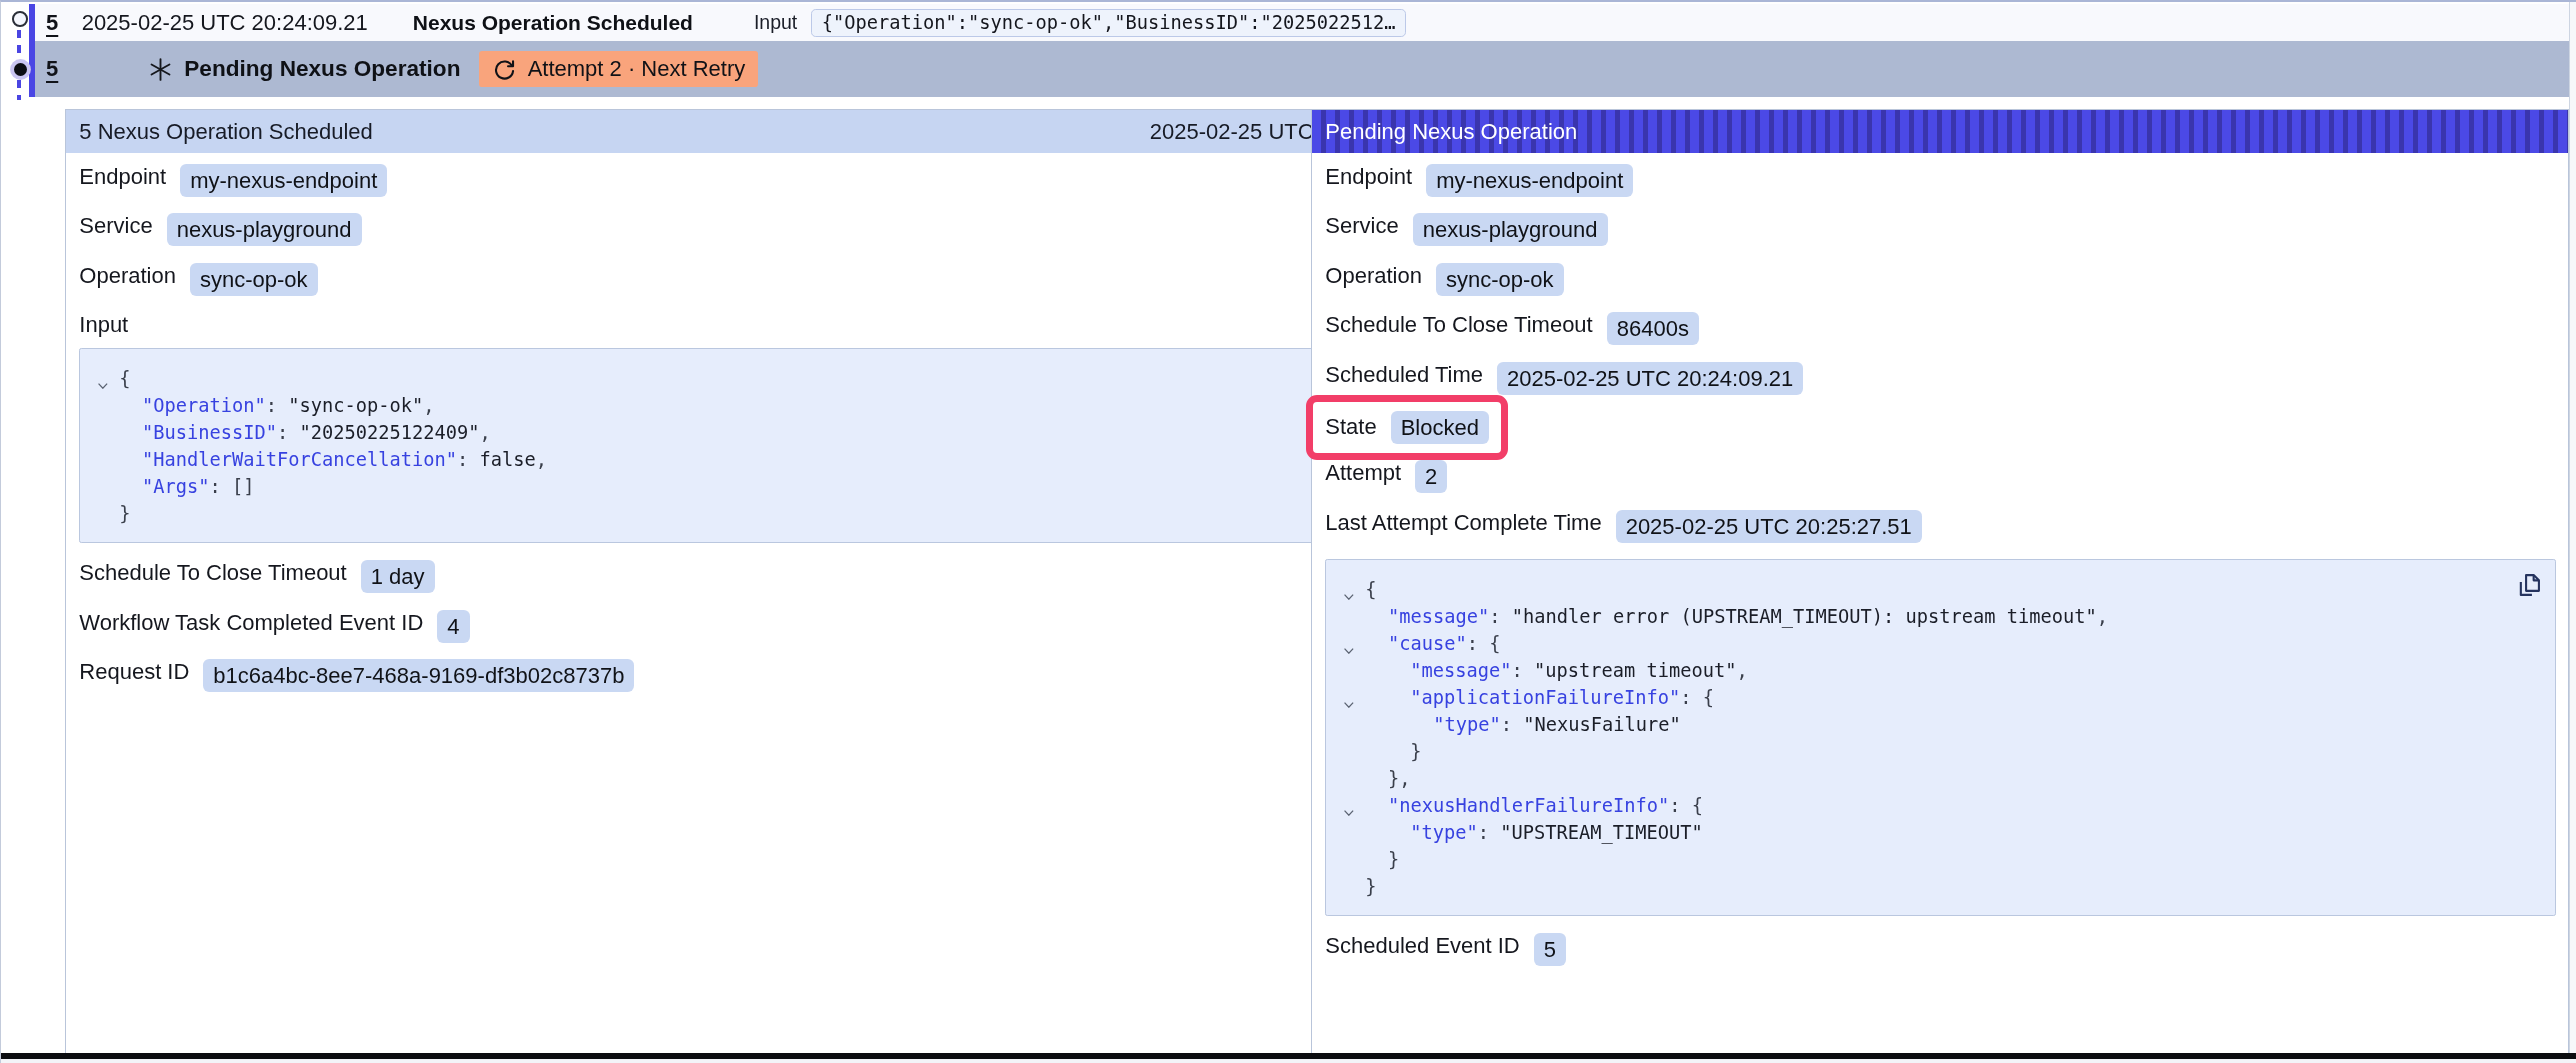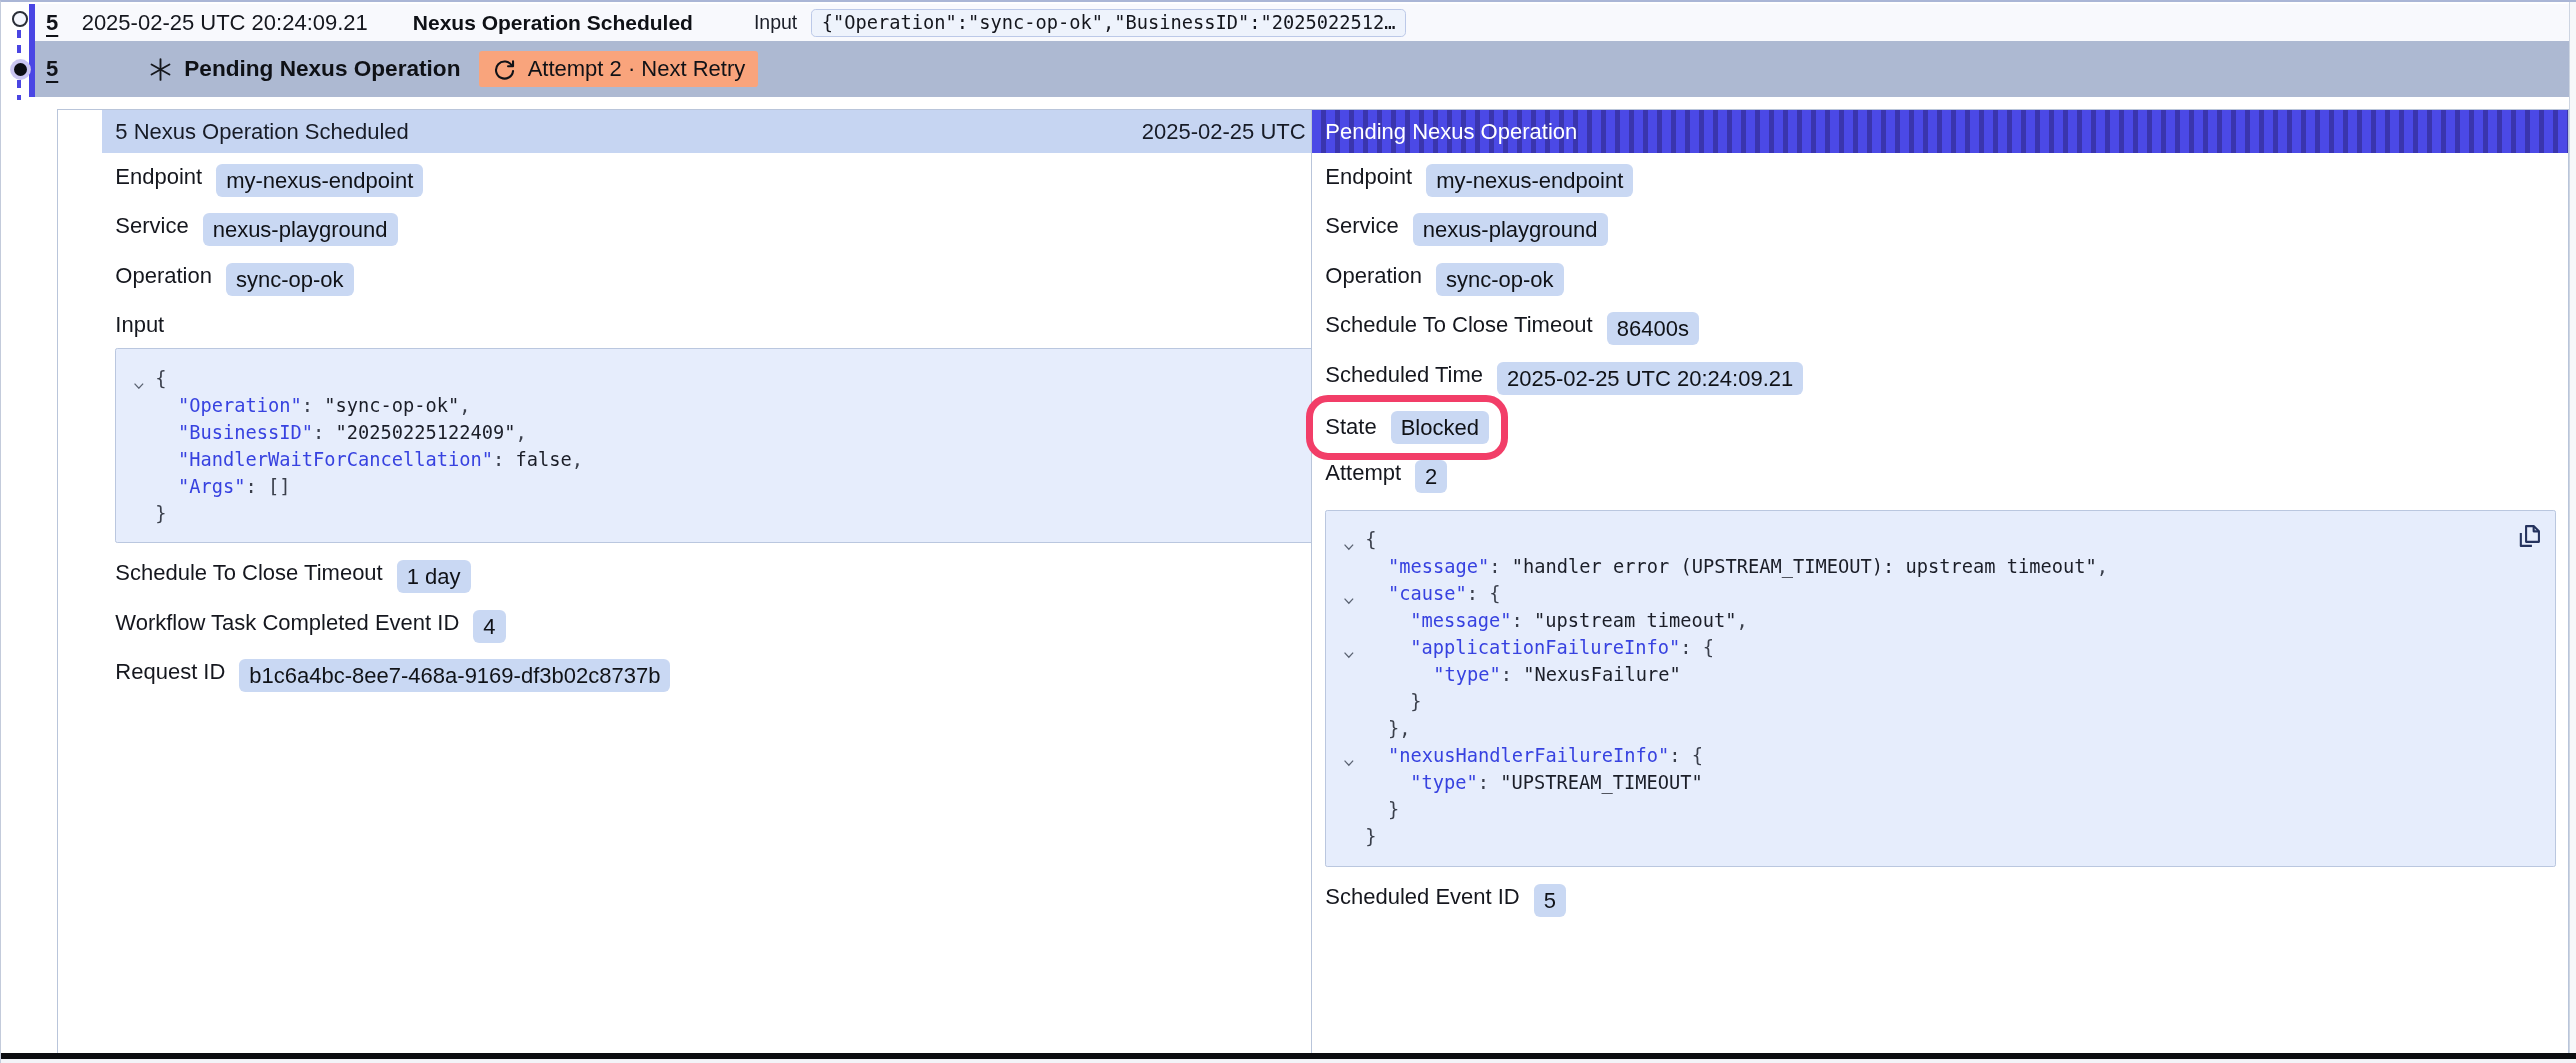--- a/index.html
+++ b/index.html
@@ -29,21 +29,21 @@
   .row-title { margin-left:45px; font-size:21px; font-weight:700; color:#0f1116; }
   .row-input-label { margin-left:61px; font-size:19.5px; color:#1b1e28; }
   .row-input-chip { margin-left:14px; font-family:"DejaVu Sans Mono", monospace; font-size:18.7px;
     background:#eef3fc; border:1.6px solid #bcc9e8; border-radius:4.7px; padding:2.3px 9.4px; color:#14161d; }
   .asterisk-icon { margin-left:90px; display:flex; align-items:center; }
   .row-title2 { margin-left:11px; font-size:22.6px; font-weight:700; color:#0f1116; }
   .retry-badge { margin-left:18.7px; height:36px; display:flex; align-items:center; gap:11px;
     background:#f9a47c; border-radius:3.1px; padding:0 12.5px; font-size:22px; color:#101217; }
   
   .panel { position:absolute; top:107px; height:946px; background:#fff; border:1.6px solid #b9c5da; }
-  .panel.left { left:56px; width:1389px;padding-left:44px; }
+  .panel.left { left:64px; width:1389px; }
   .panel.right { left:1310px; width:1258px; }
   .panel-header { height:43px; display:flex; align-items:center; justify-content:space-between;
     padding:0 17px 0 13.3px; font-size:22px; }
   .panel.left .panel-header { background:#c6d5f2; color:#171b26; }
   .panel.right .panel-header {
     background:repeating-linear-gradient(90deg,#4b49e6 0 8.6px,#3a35ad 8.6px 14px);
     color:#ffffff; }
   .panel-body { padding:11px 11.7px 0 13.3px; }
   .frow { display:flex; min-height:33px; margin-bottom:16.4px; width:fit-content; }
   .flabel { font-size:22px; color:#15171e; margin-right:14px; white-space:nowrap; }
@@ -59,21 +59,21 @@
   .code-line { display:flex; align-items:baseline; line-height:27px; white-space:pre; }
   .code-gutter { display:inline-block; width:22px; flex:none; }
   .code-gutter svg { position:relative; top:4.7px; }
   .jk { color:#3742e0; }
   .js { color:#1b1e28; }
   .jp { color:#3a3f4b; }
   .jb { color:#1b1e28;text-align:right; }
   .copy-btn { position:absolute; top:11px; right:12.5px; background:none; border:none; cursor:pointer; }
   
   .ring-wrap { display:inline-flex; align-items:center; position:relative; z-index:6;
-    border:7px solid #f23e68; border-radius:22px; padding:8.6px 12.5px; margin:-15.6px 0 -15.6px -19.5px;
+    border:7px solid #f23e68; border-radius:11px; padding:8.6px 12.5px; margin:-15.6px 0 -15.6px -19.5px;
     background:rgba(255,255,255,0.0); }
   
   .black-bar { position:absolute; left:0; top:1051px; width:2576px; height:6.2px; background:#0c0d10; z-index:3; }
   .bottom-gutter { position:absolute; left:0; top:1057px; width:2576px; height:6.2px; background:#f3f4f8; z-index:3; }
   .right-gutter { position:absolute; left:2568px; top:0; width:7.8px; height:1063px;
     background:#f6f7fa; border-left:1.6px solid #cdd5e2; z-index:2; }
 </style>
 </head>
 <body>
 
@@ -193,20 +193,24 @@
       <div class="frow">
         <span class="ring-wrap">
           <span class="flabel">State</span>
           <span class="chip">Blocked</span>
         </span>
       </div>
       <div class="frow">
         <span class="flabel">Attempt</span>
         <span class="chip">2</span>
       </div>
+      <div class="frow">
+        <span class="flabel">Last Attempt Complete Time</span>
+        <span class="chip">2025-02-25 UTC 20:25:27.51</span>
+      </div>
 
       <div class="codeblock">
         <button class="copy-btn">
           <svg viewBox="0 0 24 24" width="28" height="28" fill="none" stroke="#25335e" stroke-width="1.8" stroke-linejoin="round">
             <path d="M9.5 3.5 H16 L20.5 8 V17 H9.5 Z"></path>
             <path d="M16 3.5 V8 H20.5"></path>
             <path d="M14.5 20.5 H5 V9.5"></path>
           </svg>
         </button>
       <div class="code-line"><span class="code-gutter"><svg width="11.7" height="7.8" viewBox="0 0 15 10" fill="none" stroke="#5b6372" stroke-width="1.6">

